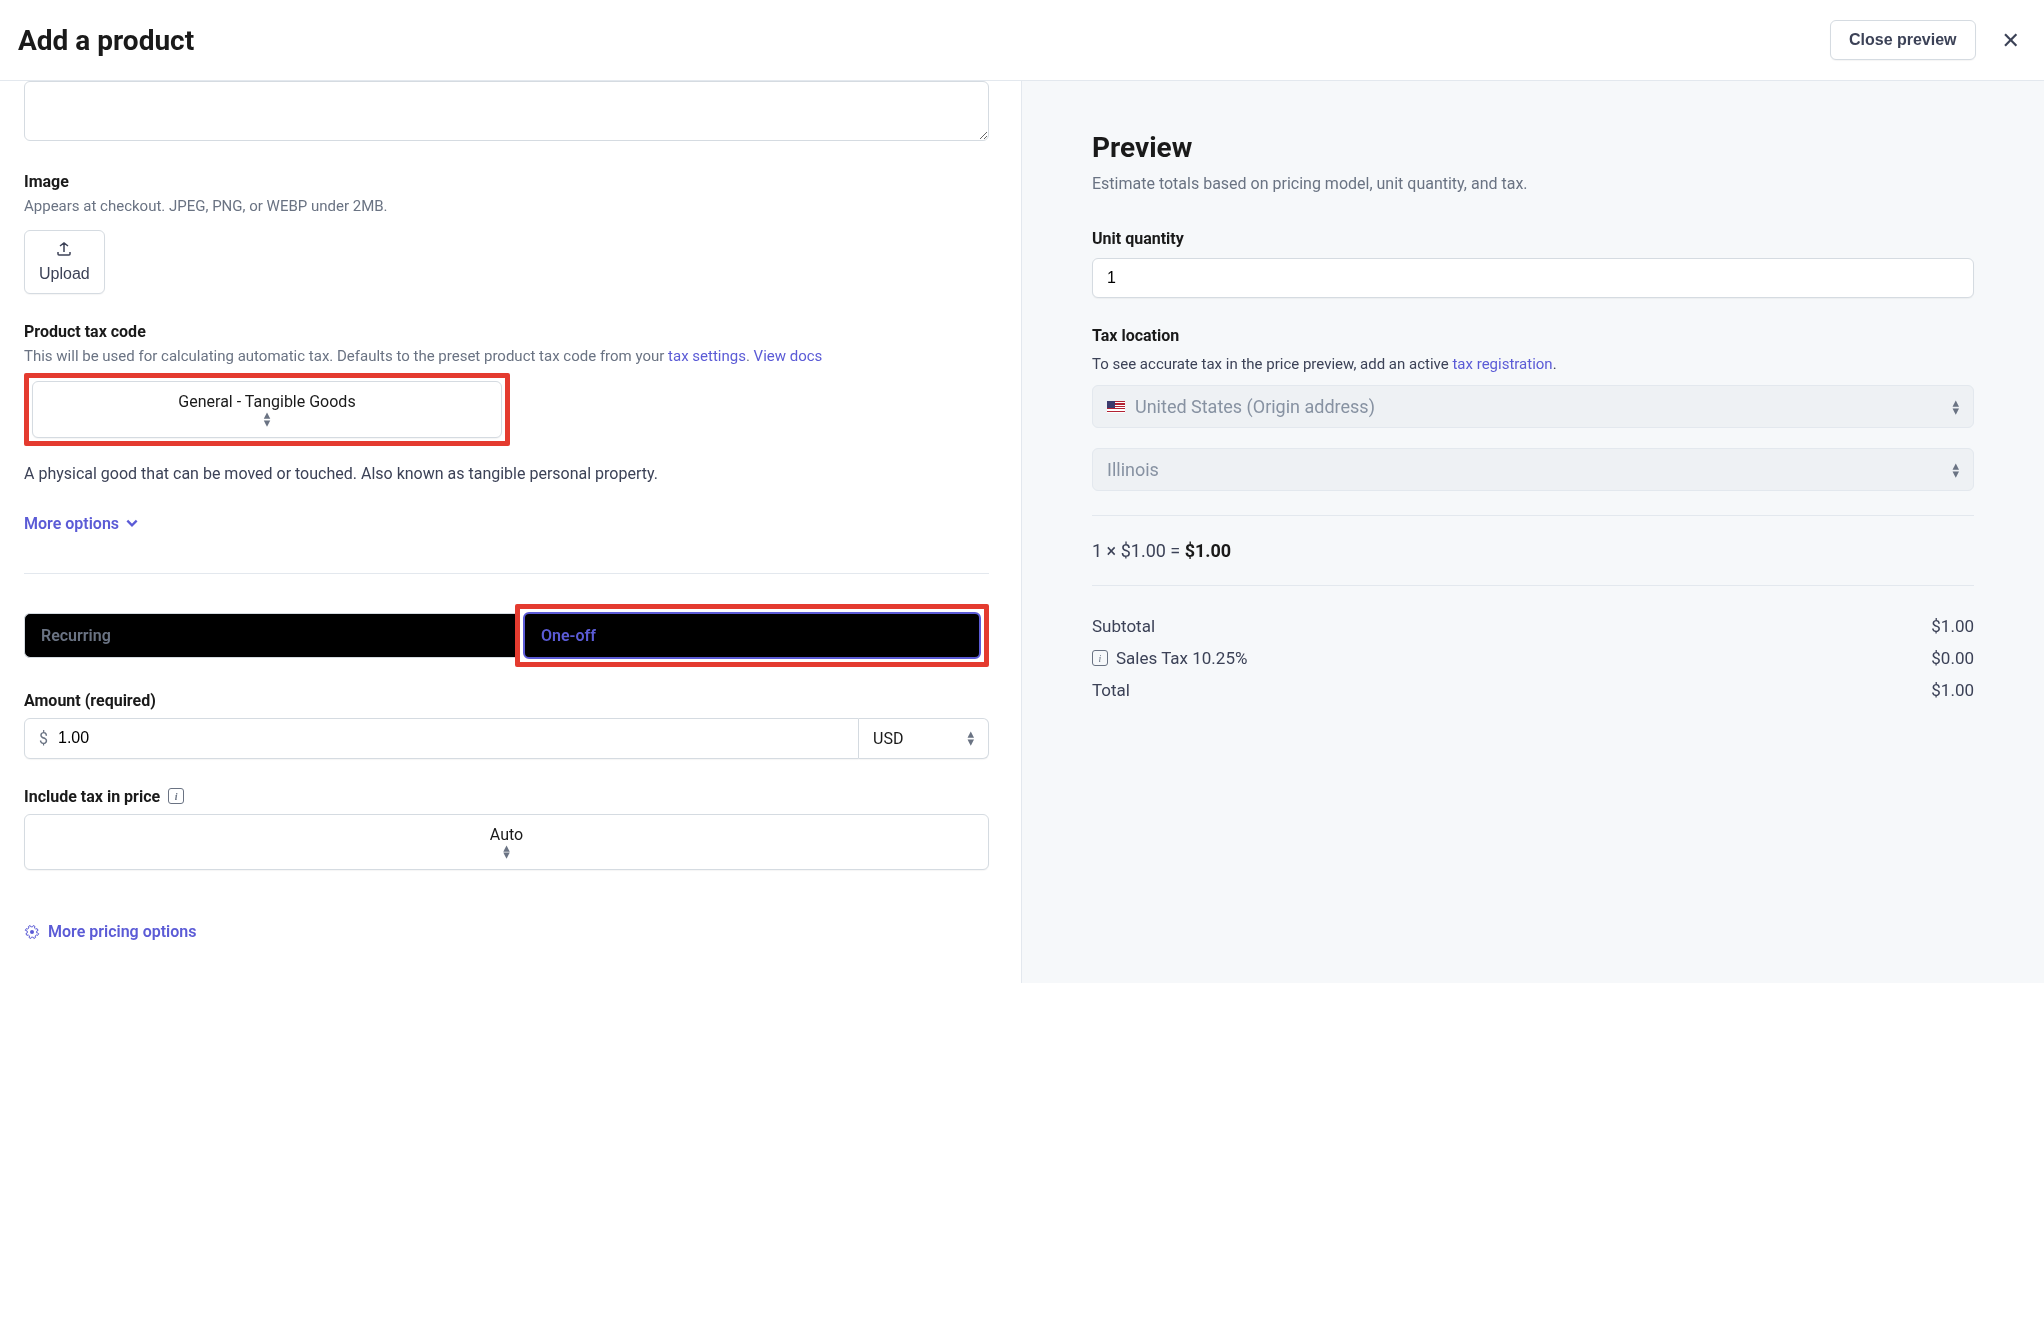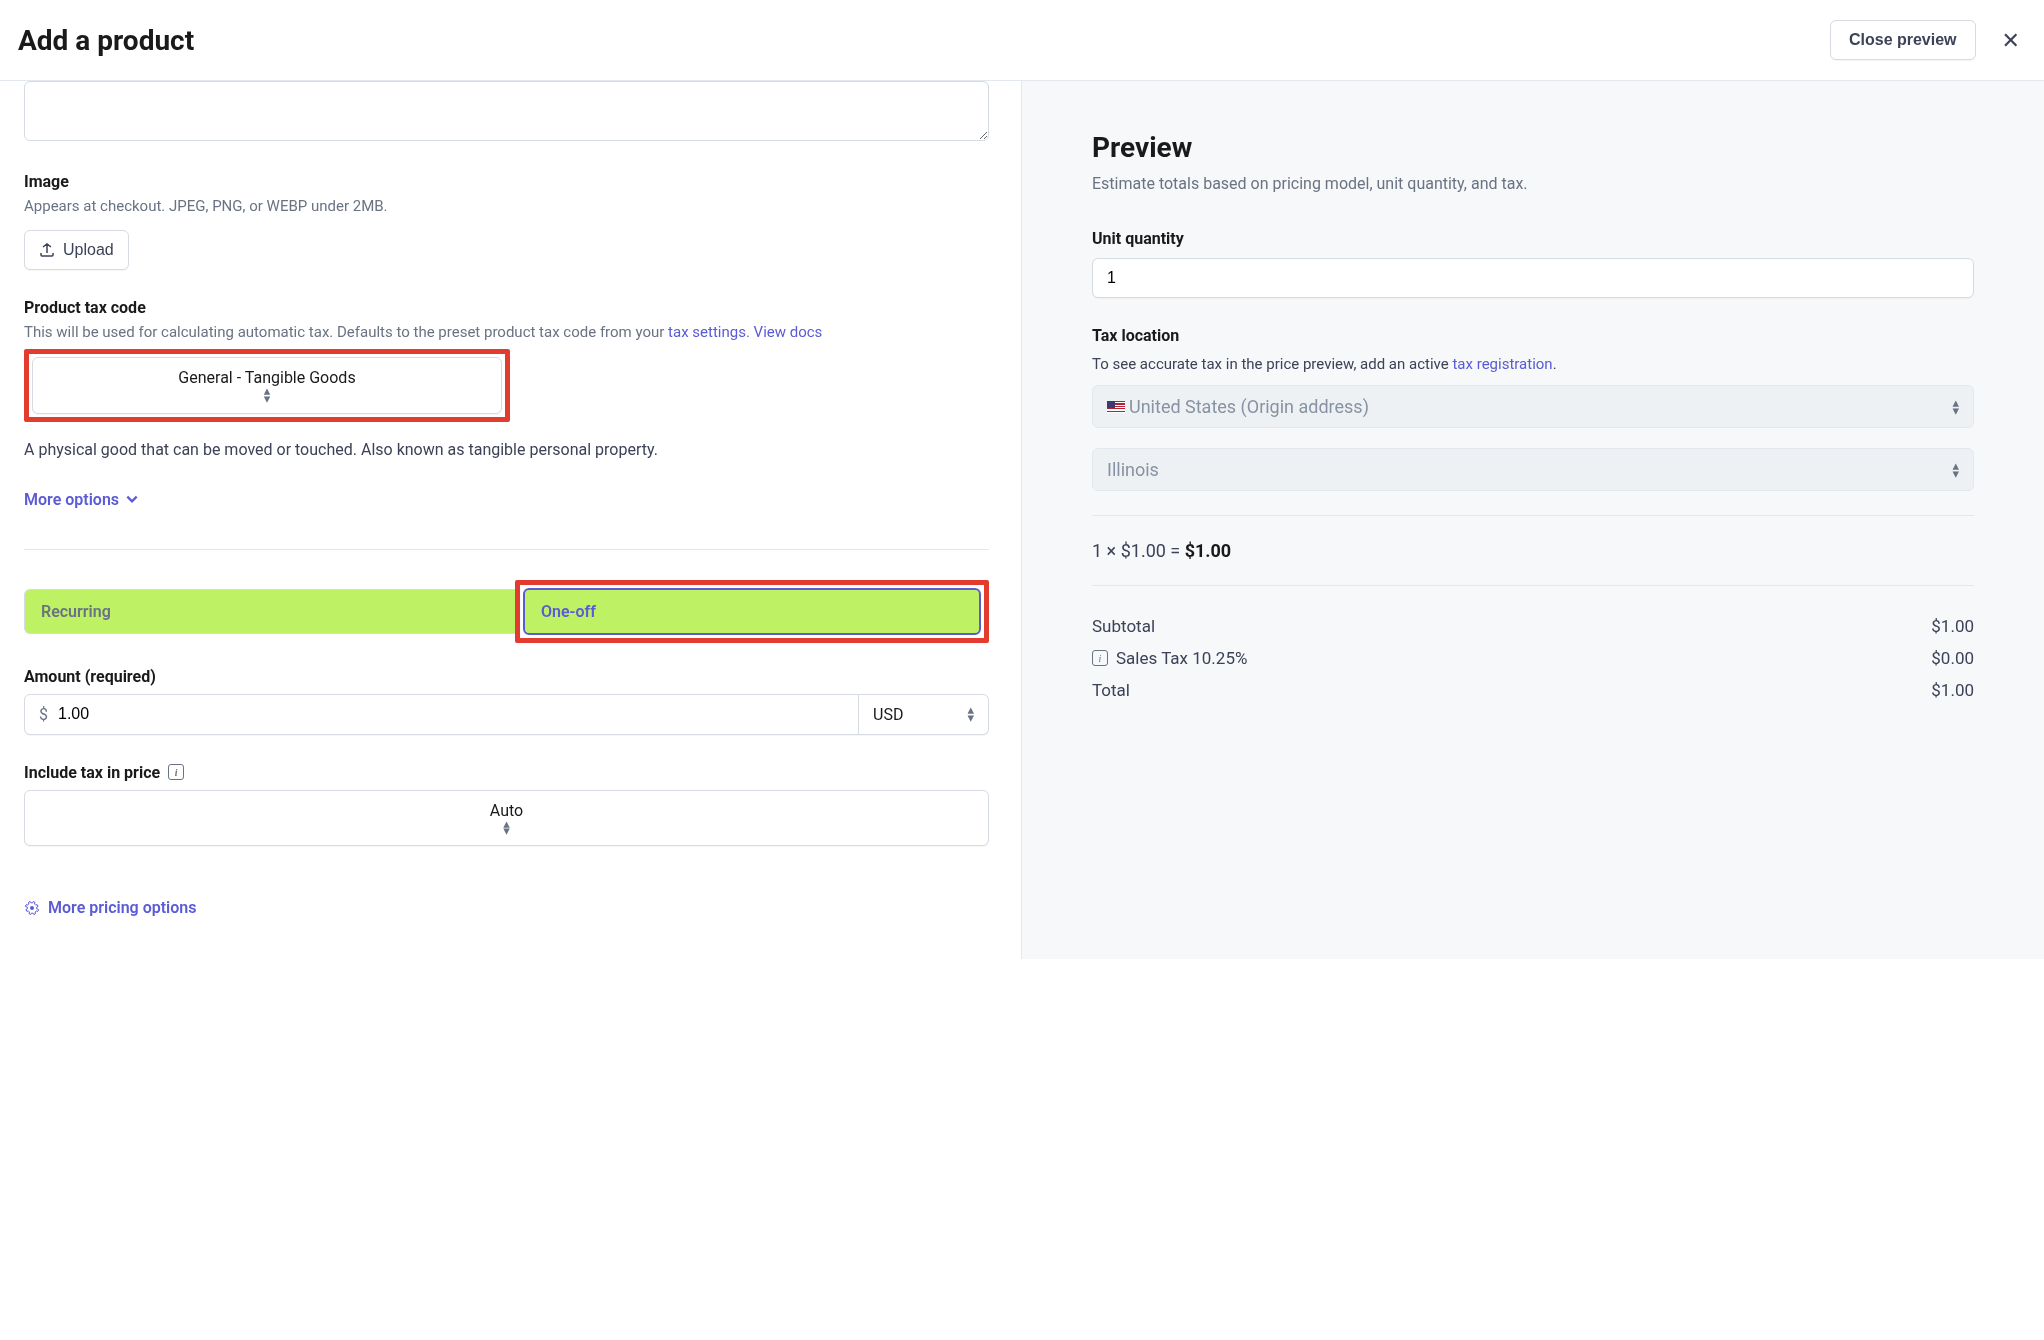--- a/index.html
+++ b/index.html
@@ -99,20 +99,21 @@
       background: #fff;
       border: 1px solid #d5dbe1;
       padding: 10px 14px;
       font-size: 16px;
       font-weight: 500;
       border-radius: 6px;
       cursor: pointer;
       color: #3c4257;
       margin-top: 12px;
       box-shadow: 0 1px 1px rgba(0,0,0,0.04);
+      flex-direction: column;
     }
     .highlight-red {
       border: 5px solid #e43b2f;
       padding: 3px;
       border-radius: 2px;
       display: inline-block;
     }
     .select-wrap {
       position: relative;
       display: flex;
@@ -159,21 +160,21 @@
       border-top: 1px solid #e3e8ee;
       margin: 20px 0 30px 0;
     }
     .tab {
       flex: 1;
       border: 1px solid #d5dbe1;
       padding: 12px 16px;
       font-size: 16px;
       font-weight: 600;
       cursor: pointer;
-      background: #bef264;
+      background: #000000;
       color: #6a7383;
     }
     .tab.left-tab {
       border-radius: 6px 0 0 6px;
       border-right: none;
     }
     .tab.right-tab {
       border-radius: 6px;
       border: 2px solid #5b5bd6;
       color: #5b5bd6;
@@ -279,21 +280,21 @@
       box-shadow: 0 1px 1px rgba(0,0,0,0.04);
     }
     .r-help {
       color: #3c4257;
       font-size: 15px;
       margin-bottom: 12px;
     }
     .r-select-disabled {
       display: flex;
       align-items: center;
-      gap: 4px;
+      gap: 10px;
       border: 1px solid #e3e8ee;
       background: #eef1f4;
       border-radius: 6px;
       padding: 10px 14px;
       margin-bottom: 20px;
     }
     .r-select-disabled .select-value {
       color: #8792a2;
       font-size: 18px;
     }

